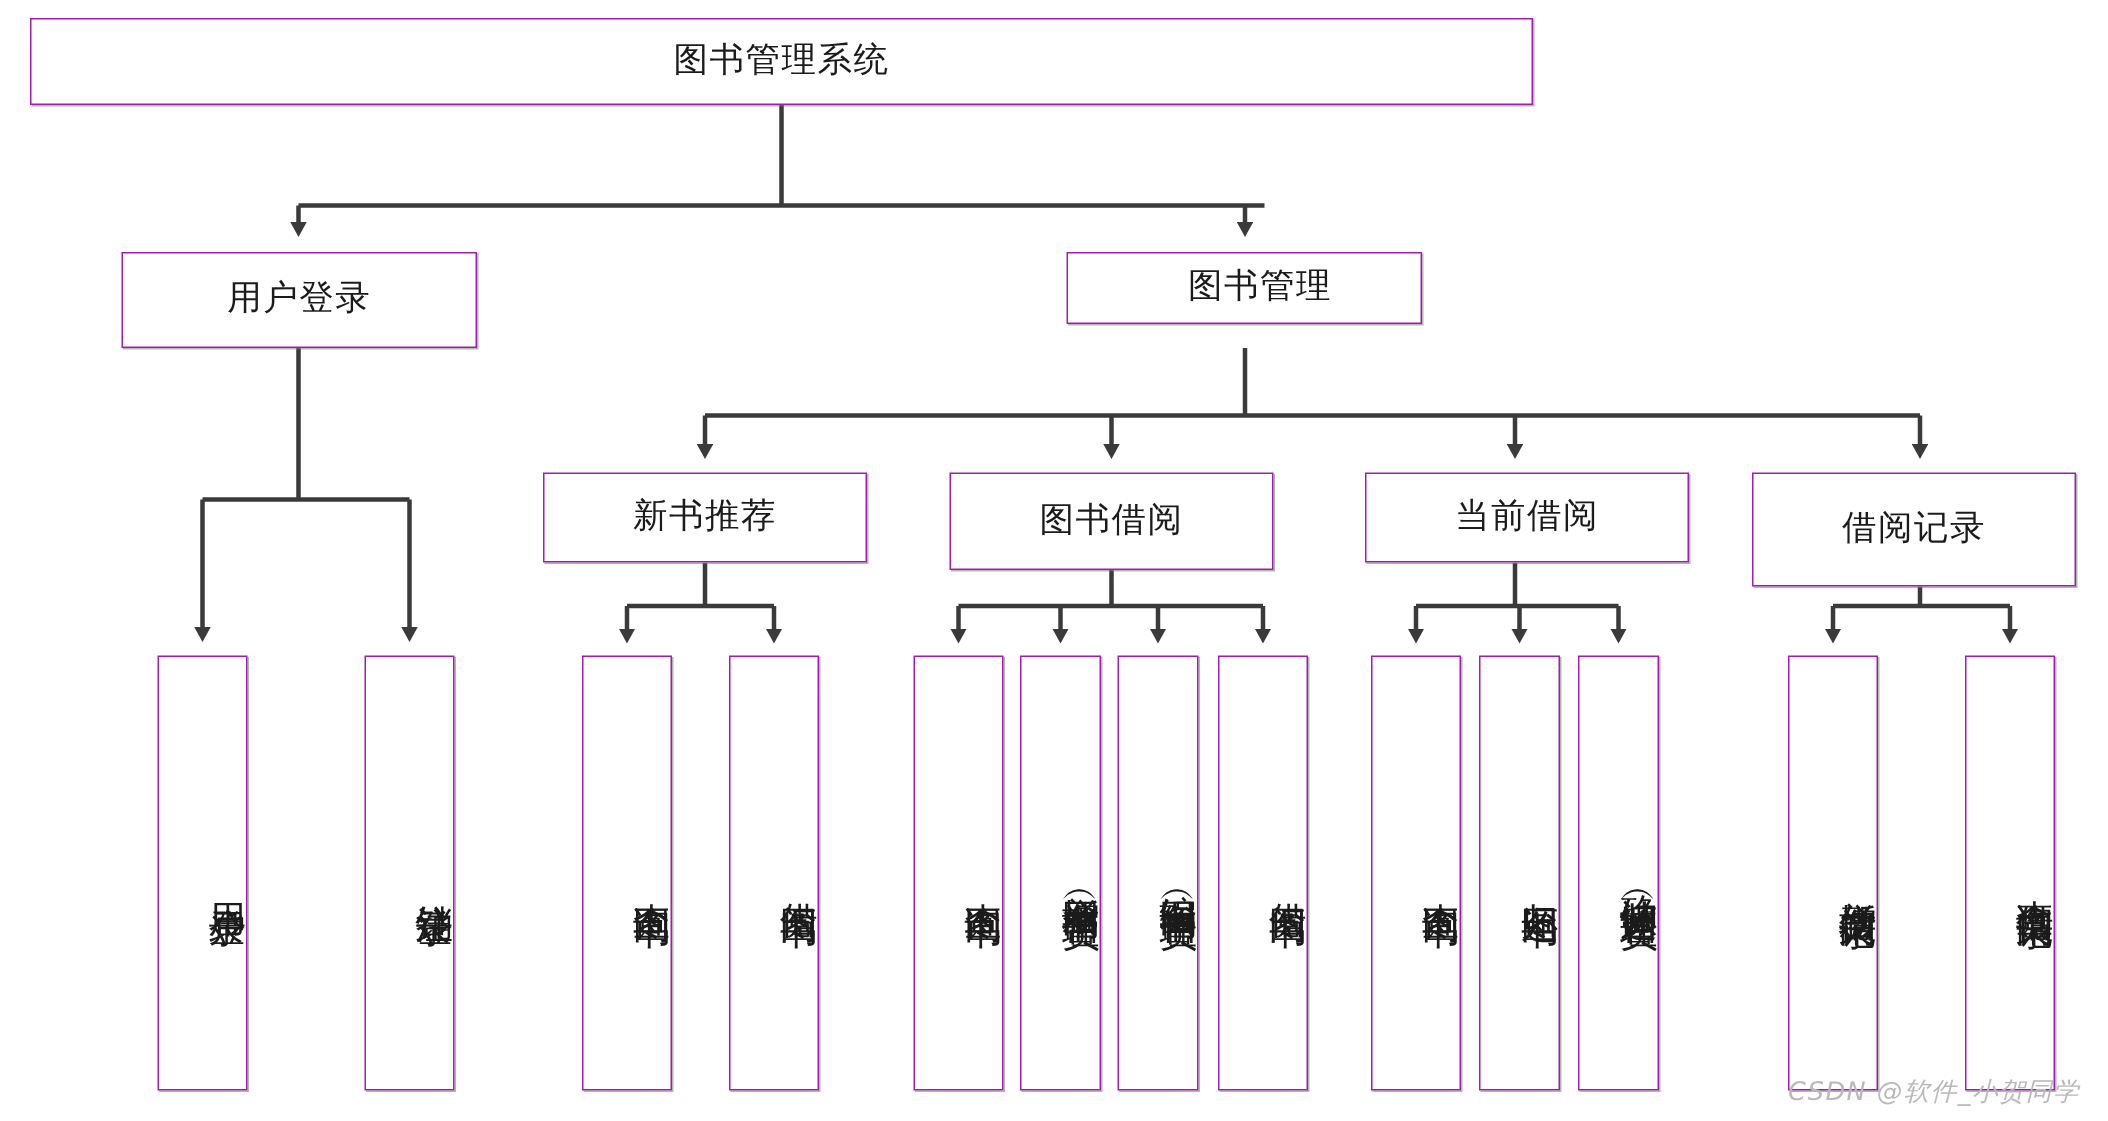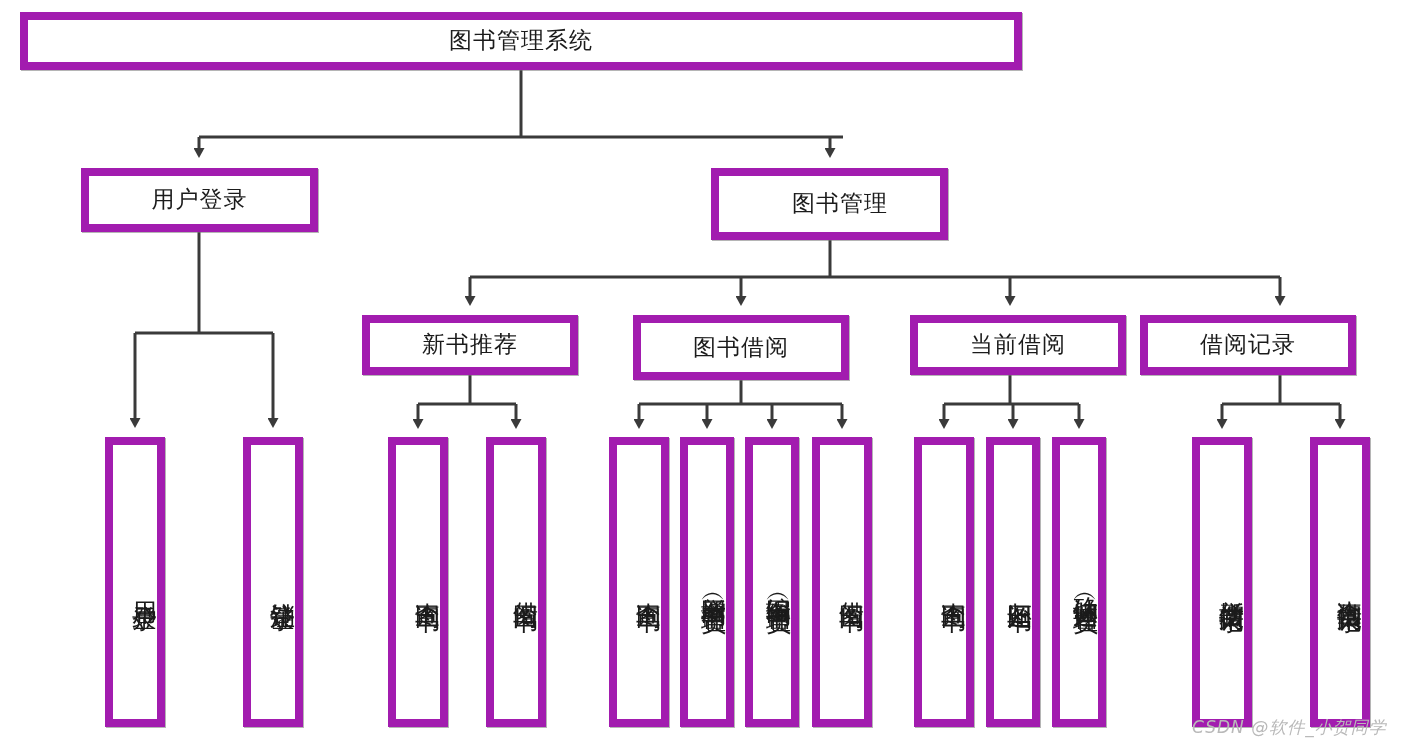--- a/index.html
+++ b/index.html
@@ -23,21 +23,21 @@
     left: 0;
     top: 0;
     width: 1405px;
     height: 747px;
     pointer-events: none;
   }
   .node {
     position: absolute;
     box-sizing: border-box;
     background: #ffffff;
-    border: 8px solid #a21caf;
+    border: 1px solid #a21caf;
     box-shadow: 1px 1px 0 rgba(120,120,120,0.55);
     display: flex;
     align-items: center;
     justify-content: center;
     color: #1b1b1b;
     z-index: 2;
   }
   .node-h {
     font-size: 23px;
     letter-spacing: 1px;
@@ -128,34 +128,34 @@
     </g>
   </svg>
 
   <div class="node node-h node-root" style="left: 20px; top: 12px; width: 1002px; height: 58px;">
     <span>图书管理系统</span>
   </div>
 
   <div class="node node-h" style="left: 81px; top: 168px; width: 237px; height: 64px;">
     <span>用户登录</span>
   </div>
-  <div class="node node-h" style="left: 711px; top: 168px; width: 237px; height: 72px; padding-left: 21px;">
+  <div class="node node-h" style="left: 711px; top: 168px; width: 237px; height: 48px; padding-left: 21px;">
     <span>图书管理</span>
   </div>
 
   <div class="node node-h" style="left: 362px; top: 315px; width: 216px; height: 60px;">
     <span>新书推荐</span>
   </div>
   <div class="node node-h" style="left: 633px; top: 315px; width: 216px; height: 65px;">
     <span>图书借阅</span>
   </div>
   <div class="node node-h" style="left: 910px; top: 315px; width: 216px; height: 60px;">
     <span>当前借阅</span>
   </div>
-  <div class="node node-h" style="left: 1140px; top: 315px; width: 216px; height: 60px;">
+  <div class="node node-h" style="left: 1168px; top: 315px; width: 216px; height: 76px;">
     <span>借阅记录</span>
   </div>
 
   <div class="node node-v" style="left: 105px; top: 437px; width: 60px; height: 290px;">
     <span class="vtext">用户登录</span>
   </div>
   <div class="node node-v" style="left: 243px; top: 437px; width: 60px; height: 290px;">
     <span class="vtext">注销登录</span>
   </div>
   <div class="node node-v" style="left: 388px; top: 437px; width: 60px; height: 290px;">

